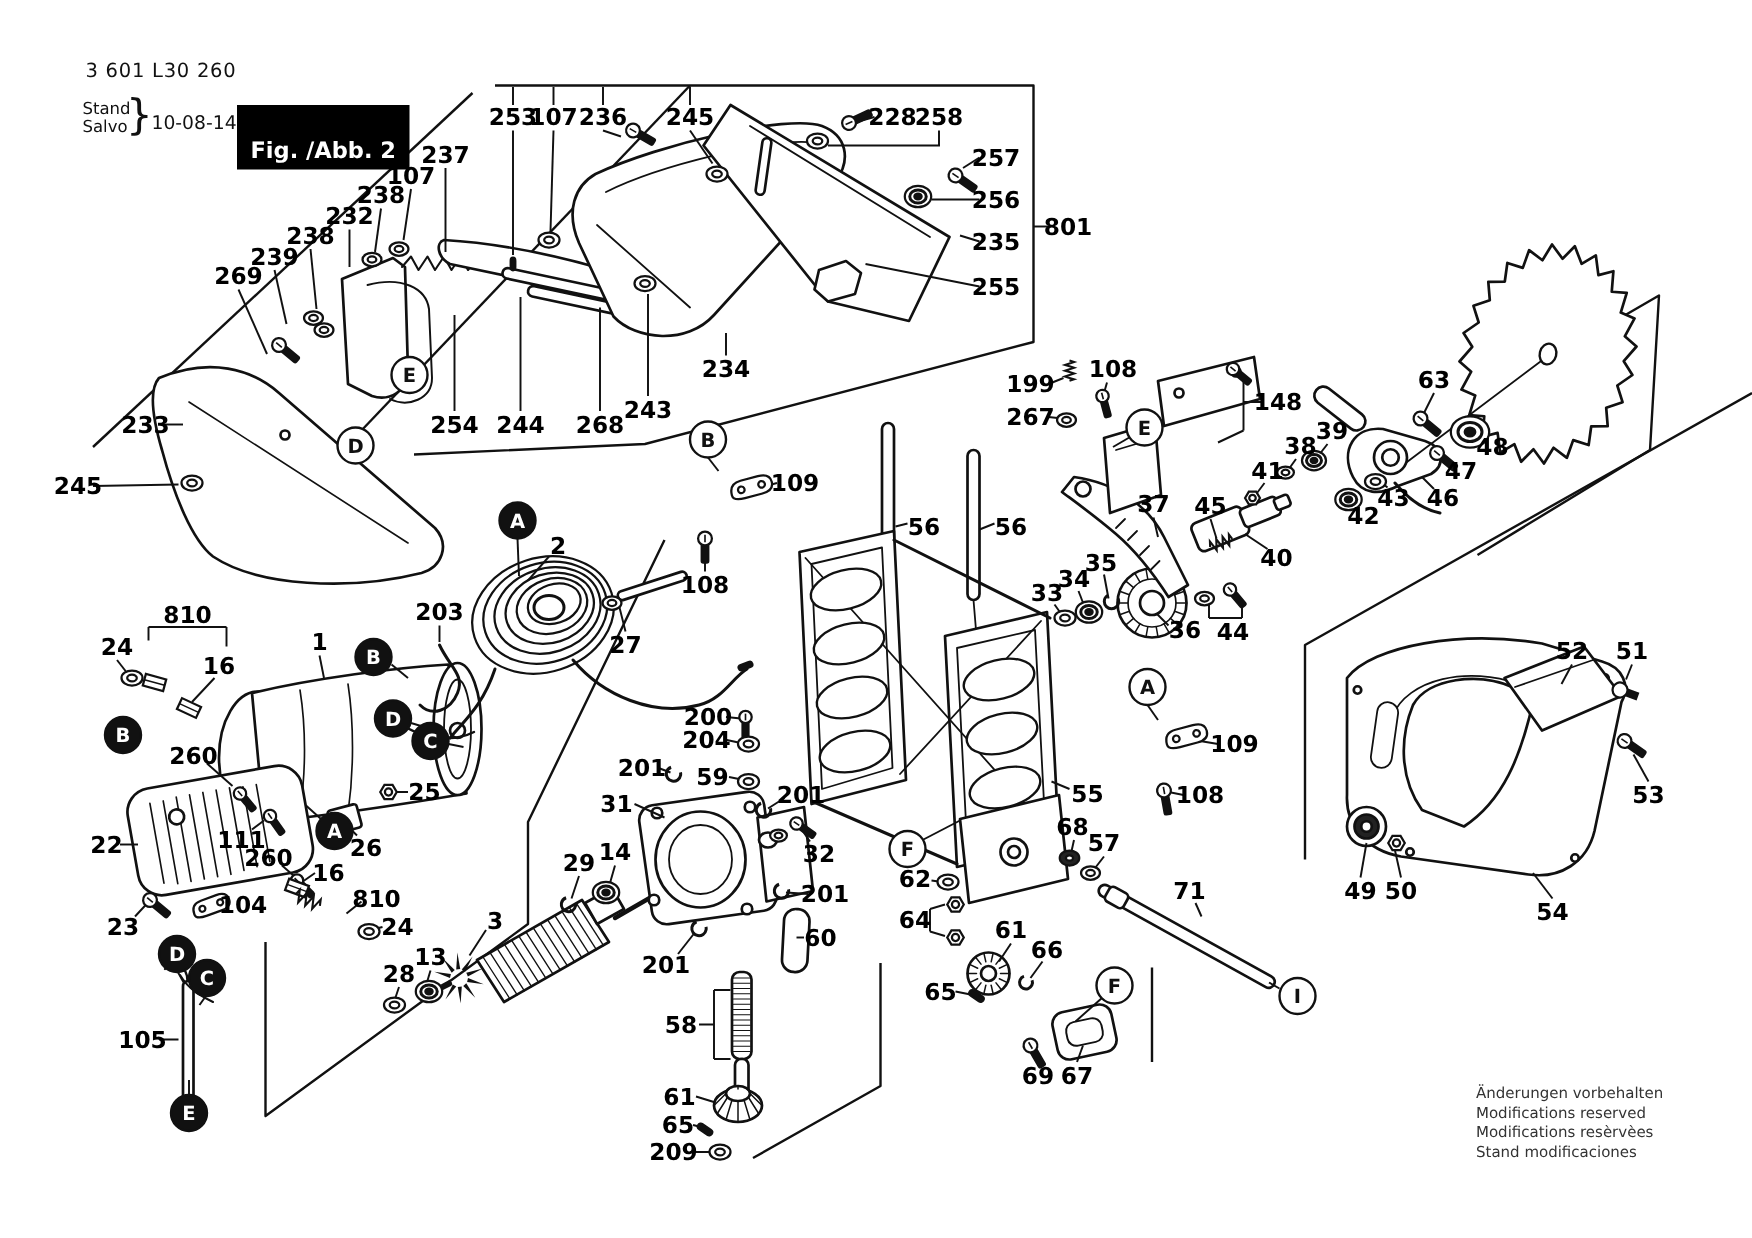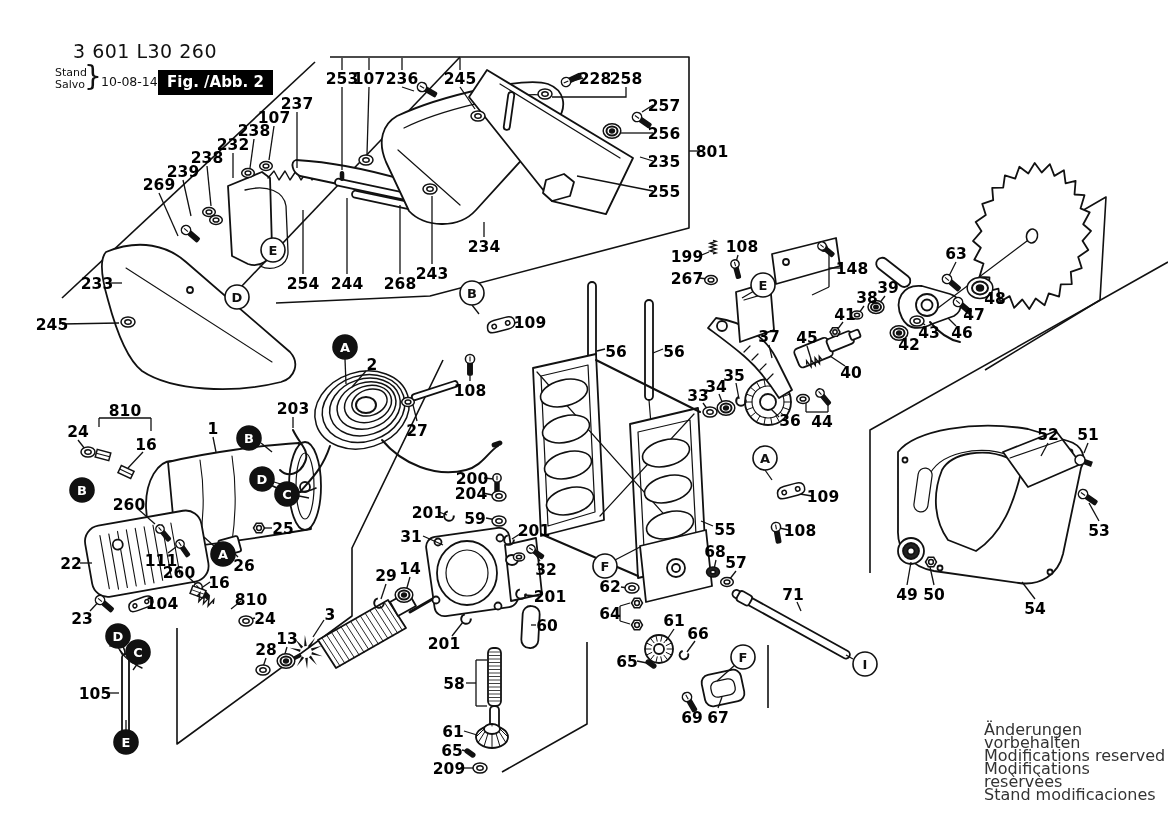--- a/index.html
+++ b/index.html
@@ -1,25 +1,25 @@
 <!DOCTYPE html>
 <html><head>
 <meta charset="utf-8">
 <style>
   html,body{margin:0;padding:0;background:#fff;}
   .stage{position:relative;width:1168px;height:825px;background:#ffffff;overflow:hidden;
          font-family:"DejaVu Sans",sans-serif;color:#111;}
   .stage svg{position:absolute;left:0;top:0;}
-  .hdr-part{position:absolute;left:57px;top:40px;font-size:19px;letter-spacing:.5px;margin-left:16px;}
+  .hdr-part{position:absolute;left:57px;top:40px;font-size:13px;letter-spacing:.5px;}
   .hdr-stand{position:absolute;left:55px;top:67px;font-size:11px;line-height:12px;}
   .hdr-brace{position:absolute;left:84px;top:60px;font-size:28px;font-weight:400;}
   .hdr-date{position:absolute;left:101px;top:74px;font-size:12.5px;}
   .fig-box{position:absolute;left:158px;top:70px;background:#000;color:#fff;
-           font-size:15px;font-weight:bold;padding:3px 9px 4px 9px;}
-  .footer{position:absolute;left:984px;top:723px;font-size:16px;line-height:13px;color:#333;}
+           font-size:15px;font-weight:bold;padding:21px 9px 4px 9px;}
+  .footer{position:absolute;left:984px;top:723px;font-size:10px;line-height:13px;color:#333;}
   text.lbl{font-family:"DejaVu Sans",sans-serif;font-weight:bold;font-size:15.5px;fill:#000;}
   text.ltr{font-family:"DejaVu Sans",sans-serif;font-weight:bold;font-size:13px;}
 </style>
 </head>
 <body>
 
 <div class="stage">
 
   <svg id="dg" width="1168" height="825" viewBox="0 0 1168 825">
 

